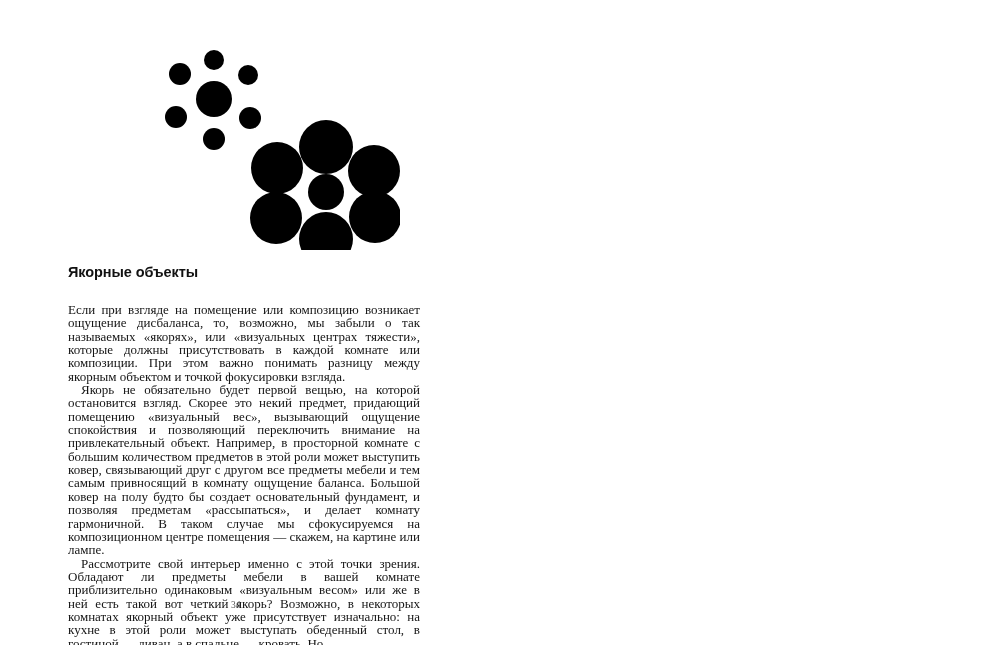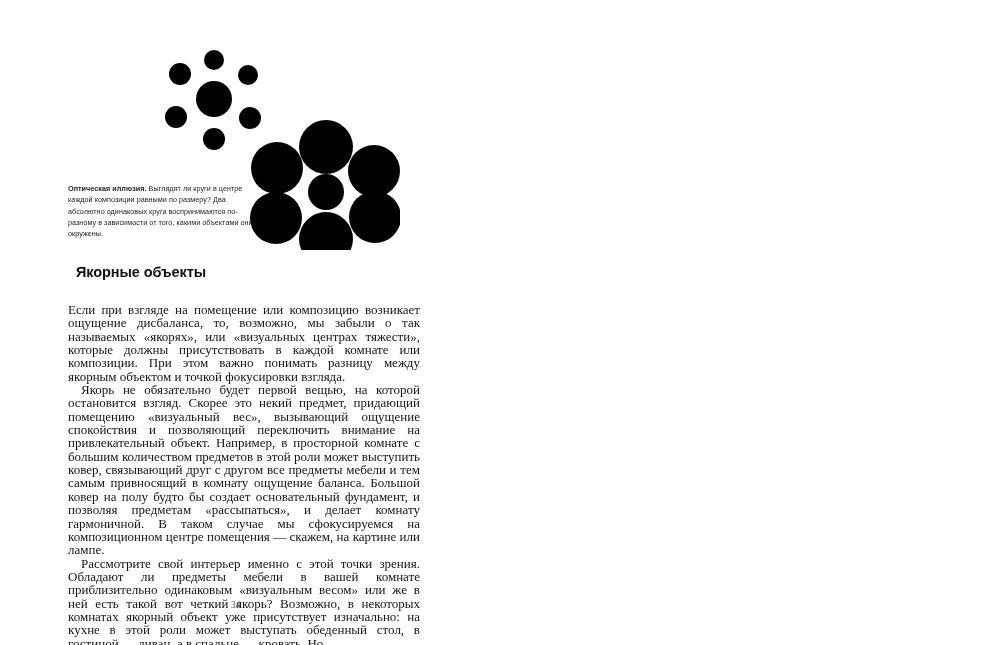--- a/index.html
+++ b/index.html
@@ -62,21 +62,21 @@
   .section-heading {
     font-family: "Liberation Sans", "DejaVu Sans", sans-serif;
     font-weight: bold;
     font-size: 14.5px;
     letter-spacing: -0.1px;
     color: #111111;
     margin: 0;
   }
   #heading-anchor-objects {
     position: absolute;
-    left: 76px;
+    left: 68px;
     top: 264px;
     text-align: right;
   }
 
   
   .body-col {
     position: absolute;
     font-family: "Liberation Serif", "DejaVu Serif", serif;
     font-size: 13px;
     line-height: 13.35px;
@@ -129,23 +129,20 @@
           <circle cx="137" cy="118" r="26"></circle>
           <circle cx="234" cy="121" r="26"></circle>
           <circle cx="136" cy="168" r="26"></circle>
           <circle cx="235" cy="167" r="26"></circle>
           <circle cx="186" cy="189" r="27"></circle>
           <circle cx="186" cy="142" r="18"></circle>
         </g>
       </svg>
     </div>
 
-    <div id="caption">
-      <span class="cap-lead">Оптическая иллюзия.</span><span> Выглядят ли круги в центре каждой композиции равными по размеру? Два абсолютно одинаковых круга воспринимаются по-разному в зависимости от того, какими объектами они окружены.</span>
-    </div>
 
     <h2 class="section-heading" id="heading-anchor-objects">Якорные объекты</h2>
 
     <div class="body-col" id="col-left-main">
       <p>Если при взгляде на помещение или композицию возникает ощущение дисбаланса, то, возможно, мы забыли о так называемых «якорях», или «визуальных центрах тяжести», которые должны присутствовать в каждой комнате или композиции. При этом важно понимать разницу между якорным объектом и точкой фокусировки взгляда.</p>
       <p>Якорь не обязательно будет первой вещью, на которой остановится взгляд. Скорее это некий предмет, придающий помещению «визуальный вес», вызывающий ощущение спокойствия и позволяющий переключить внимание на привлекательный объект. Например, в просторной комнате с большим количеством предметов в этой роли может выступить ковер, связывающий друг с другом все предметы мебели и тем самым привносящий в комнату ощущение баланса. Большой ковер на полу будто бы создает основательный фундамент, и позволяя предметам «рассыпаться», и делает комнату гармоничной. В таком случае мы сфокусируемся на композиционном центре помещения — скажем, на картине или лампе.</p>
       <p>Рассмотрите свой интерьер именно с этой точки зрения. Обладают ли предметы мебели в вашей комнате приблизительно одинаковым «визуальным весом» или же в ней есть такой вот четкий якорь? Возможно, в некоторых комнатах якорный объект уже присутствует изначально: на кухне в этой роли может выступать обеденный стол, в гостиной — диван, а в спальне — кровать. Но</p>
     </div>
 
     <div class="folio" id="folio-left">34</div>

